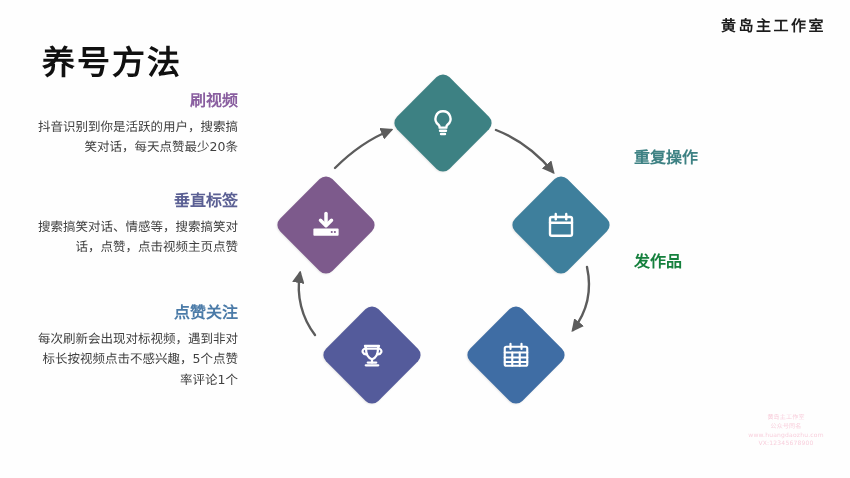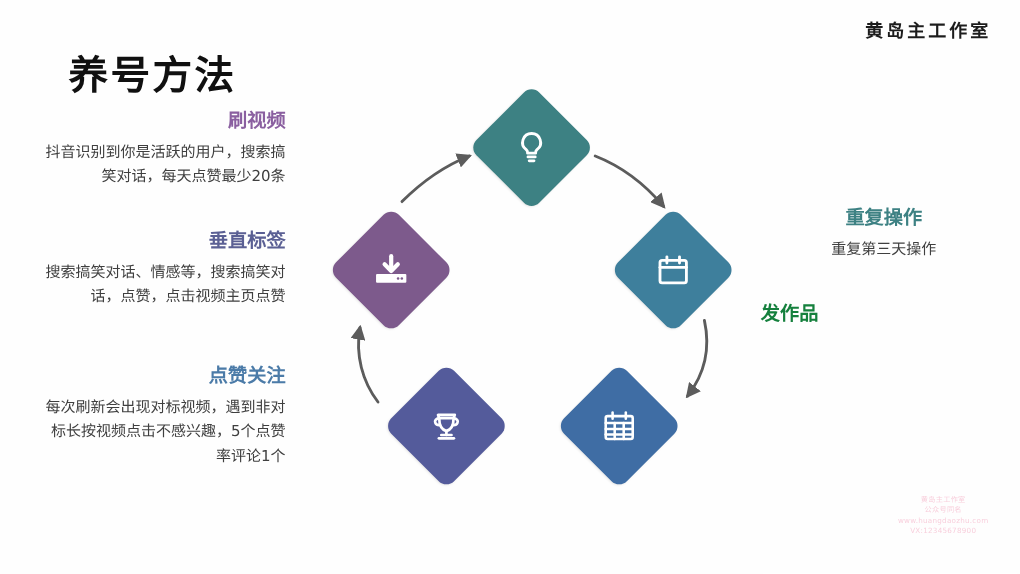--- a/index.html
+++ b/index.html
@@ -32,21 +32,20 @@
   }
   .slide-title {
     position: absolute;
     left: 42px;
     top: 36px;
     font-size: 33px;
     font-weight: bold;
     color: #101010;
     letter-spacing: 2px;
     white-space: nowrap;
-    margin-left: 15px;
   }
 
   
   .block {
     position: absolute;
     box-sizing: border-box;
   }
   .block .b-head {
     font-size: 16px;
     font-weight: bold;
@@ -65,21 +64,21 @@
   .col-left { width: 200px; text-align: right; left: 38px; }
   .col-left .b-head { text-align: right; }
 
   
   .col-right { width: 205px; text-align: left; left: 634px; }
 
   #block-shuashipin   { top: 91px; }
   #block-chuizhibiaoqian { top: 191px; }
   #block-dianzanguanzhu  { top: 303px; }
 
-  #block-chongfucaozuo { top: 172px; text-align: center; }
+  #block-chongfucaozuo { top: 148px; }
   #block-fazuopin      { top: 252px; }
 
   
   #cycle {
     position: absolute;
     left: 243px;
     top: 68px;
     width: 400px;
     height: 345px;
   }
@@ -146,21 +145,20 @@
     <p class="b-body">搜索搞笑对话、情感等，搜索搞笑对话，点赞，点击视频主页点赞</p>
   </div>
 
   <div class="block col-left" id="block-dianzanguanzhu">
     <p class="b-head" style="color: rgb(75, 123, 168);">点赞关注</p>
     <p class="b-body">每次刷新会出现对标视频，遇到非对标长按视频点击不感兴趣，5个点赞率评论1个</p>
   </div>
 
   <div class="block col-right" id="block-chongfucaozuo">
     <p class="b-head" style="color: rgb(61, 129, 131);">重复操作</p>
-    <p class="b-body">重复第三天操作</p>
   </div>
 
   <div class="block col-right" id="block-fazuopin">
     <p class="b-head" style="color: #15803d;">发作品</p>
   </div>
 
   <div id="cycle">
 
     <svg id="arrows" viewBox="0 0 400 345">
       <defs>

